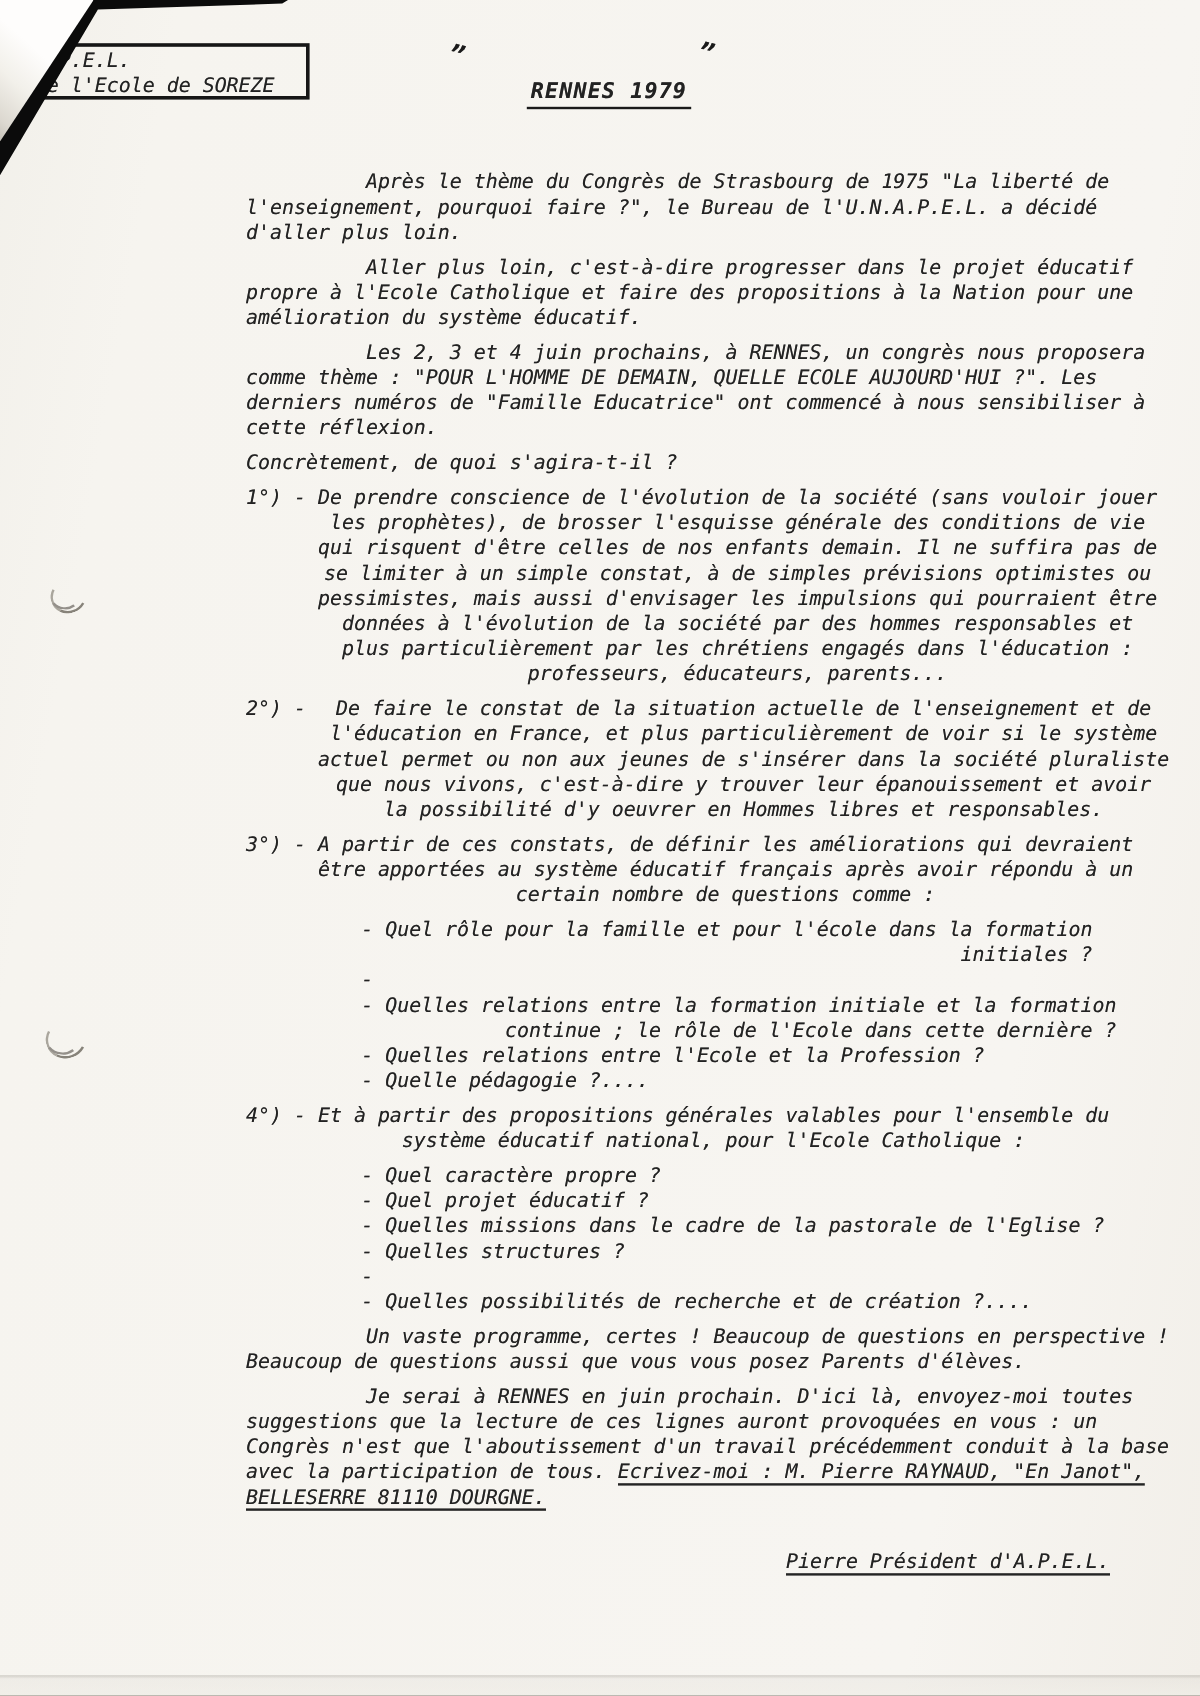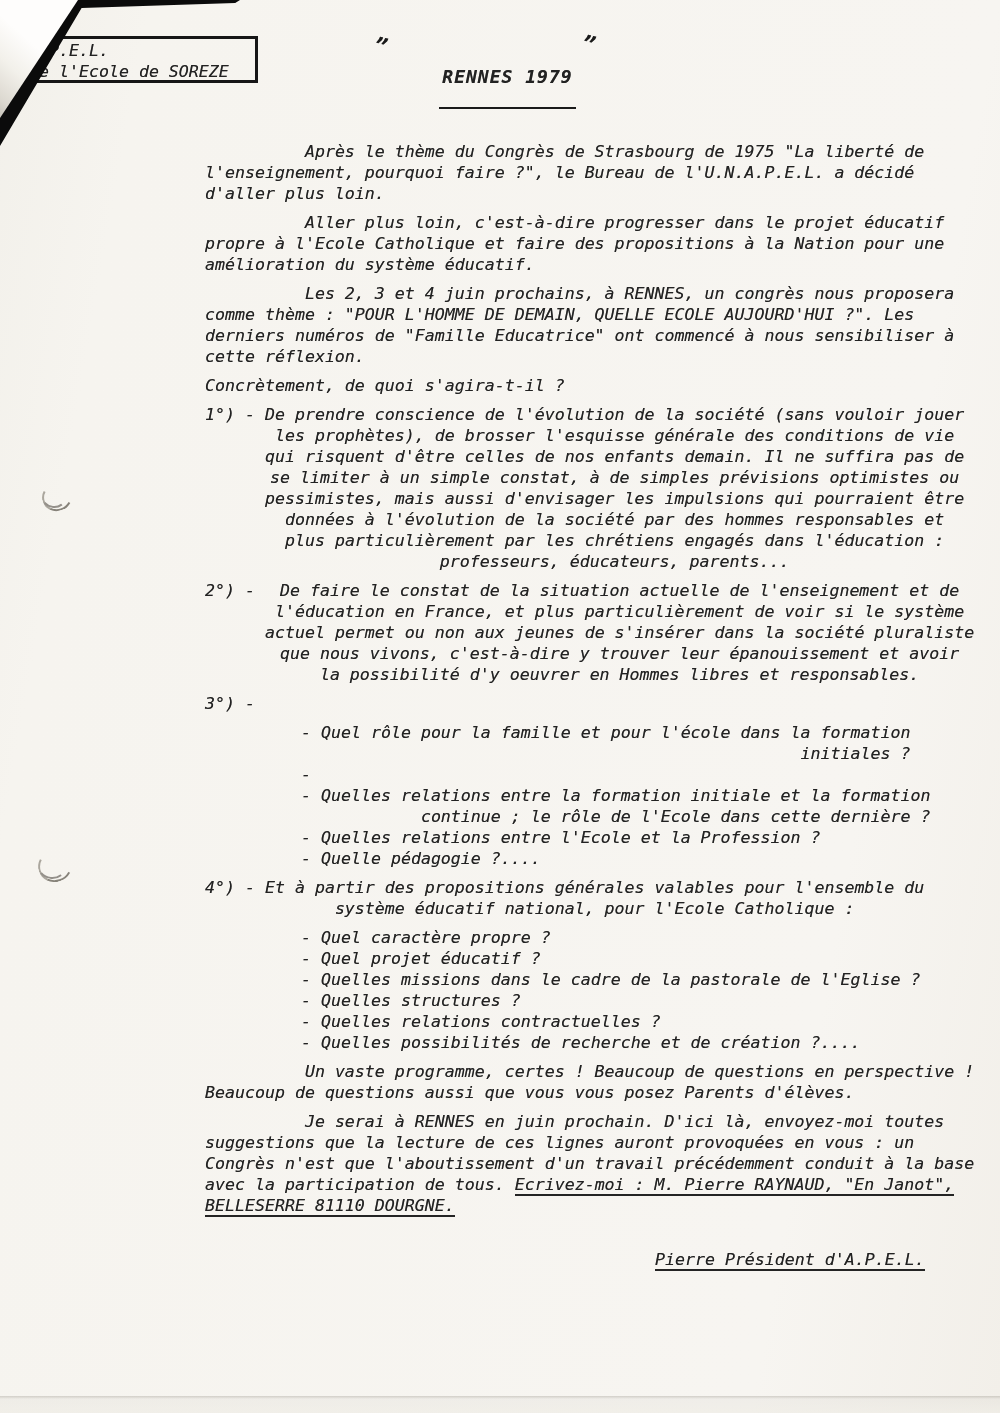--- a/index.html
+++ b/index.html
@@ -20,21 +20,21 @@
     position:absolute;left:16px;top:36px;width:242px;height:47px;
     border:3px solid #161616;box-sizing:border-box;
     padding:1px 0 0 10px;font-size:16.6px;line-height:21px;z-index:1;
   }
   .org-box span{display:block;white-space:pre;}
 
   .title-wrap{
     position:absolute;left:392px;top:45px;z-index:1;
     font-size:18px;font-weight:bold;letter-spacing:1px;white-space:pre;
   }
-  .title-text{border-bottom:2.5px solid #1a1a1a;padding:0 3px 20px 3px;display:inline-block;}
+  .title-text{border-bottom:2.5px solid #1a1a1a;padding:0 3px 2px 3px;display:inline-block;}
   .quote{position:absolute;font-size:21px;font-weight:bold;color:#1a1a1a;}
   .quote.left{left:-18px;top:-11px;transform:rotate(14deg);}
   .quote.right{right:-20px;top:-13px;transform:rotate(14deg);}
 
   
   .corner-black{
     position:absolute;left:0;top:0;width:240px;height:150px;z-index:2;
     background:#0b0b0b;
     clip-path:polygon(0 0,100% 0,98% 3px,34% 8px,0 146px);
   }
@@ -132,20 +132,23 @@
       <span class="sec-label">2°) - </span>
       <div class="sec-text">De faire le constat de la situation actuelle de l'enseignement et de
 l'éducation en France, et plus particulièrement de voir si le système
 actuel permet ou non aux jeunes de s'insérer dans la société pluraliste
 que nous vivons, c'est-à-dire y trouver leur épanouissement et avoir
 la possibilité d'y oeuvrer en Hommes libres et responsables.</div>
     </div>
 
     <div class="section">
       <span class="sec-label">3°) - </span>
+      <div class="sec-text">A partir de ces constats, de définir les améliorations qui devraient
+être apportées au système éducatif français après avoir répondu à un
+certain nombre de questions comme :</div>
     </div>
 
     <div class="bullets">
       <div class="bullet">
         <span class="b-dash">- </span>
         <div class="b-text">Quel rôle pour la famille et pour l'école dans la formation
 initiales ?</div>
       </div>
       <div class="bullet">
         <span class="b-dash">- </span>
@@ -183,21 +186,20 @@
       <div class="bullet">
         <span class="b-dash">- </span>
         <div class="b-text">Quelles missions dans le cadre de la pastorale de l'Eglise ?</div>
       </div>
       <div class="bullet">
         <span class="b-dash">- </span>
         <div class="b-text">Quelles structures ?</div>
       </div>
       <div class="bullet">
         <span class="b-dash">- </span>
-        <div class="b-text">Quelles relations contractuelles ?</div>
       </div>
       <div class="bullet">
         <span class="b-dash">- </span>
         <div class="b-text">Quelles possibilités de recherche et de création ?....</div>
       </div>
     </div>
 
     <div class="para">          Un vaste programme, certes ! Beaucoup de questions en perspective !
 Beaucoup de questions aussi que vous vous posez Parents d'élèves.</div>
 

